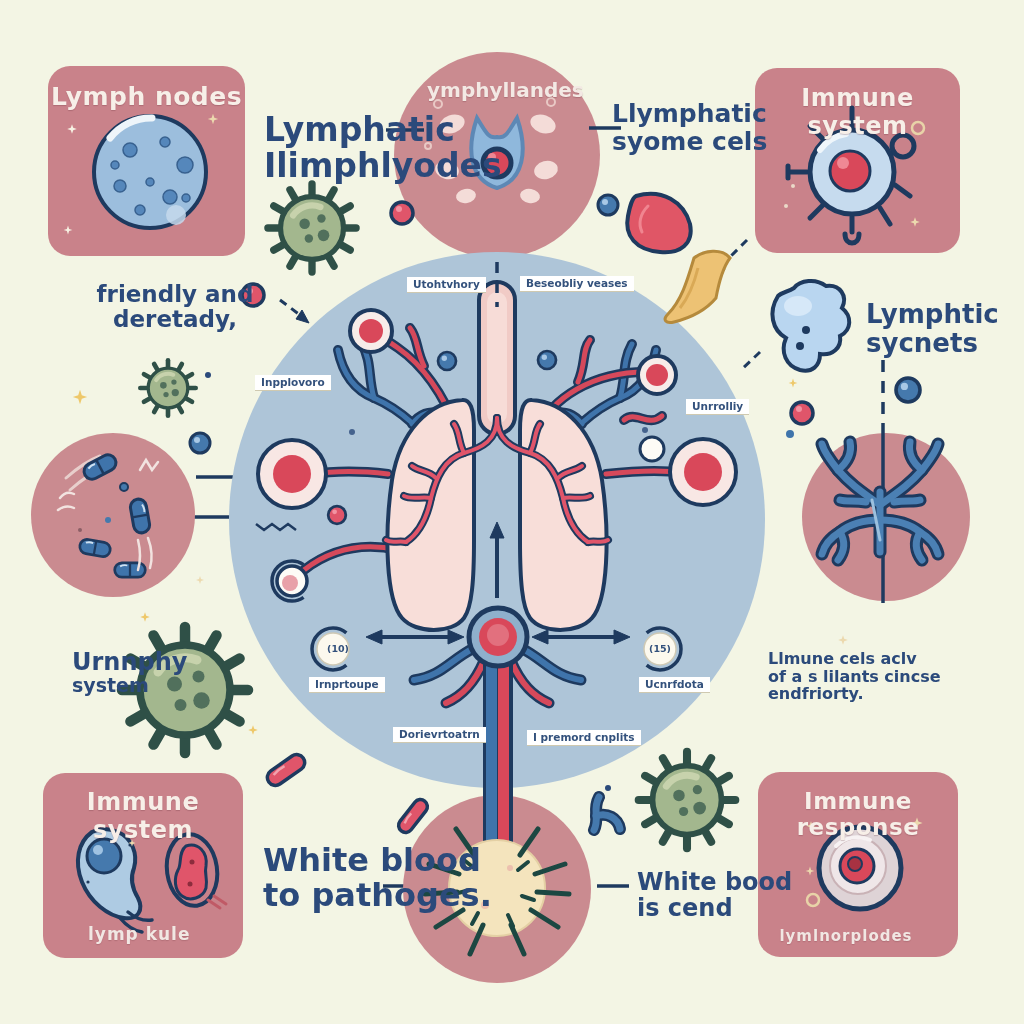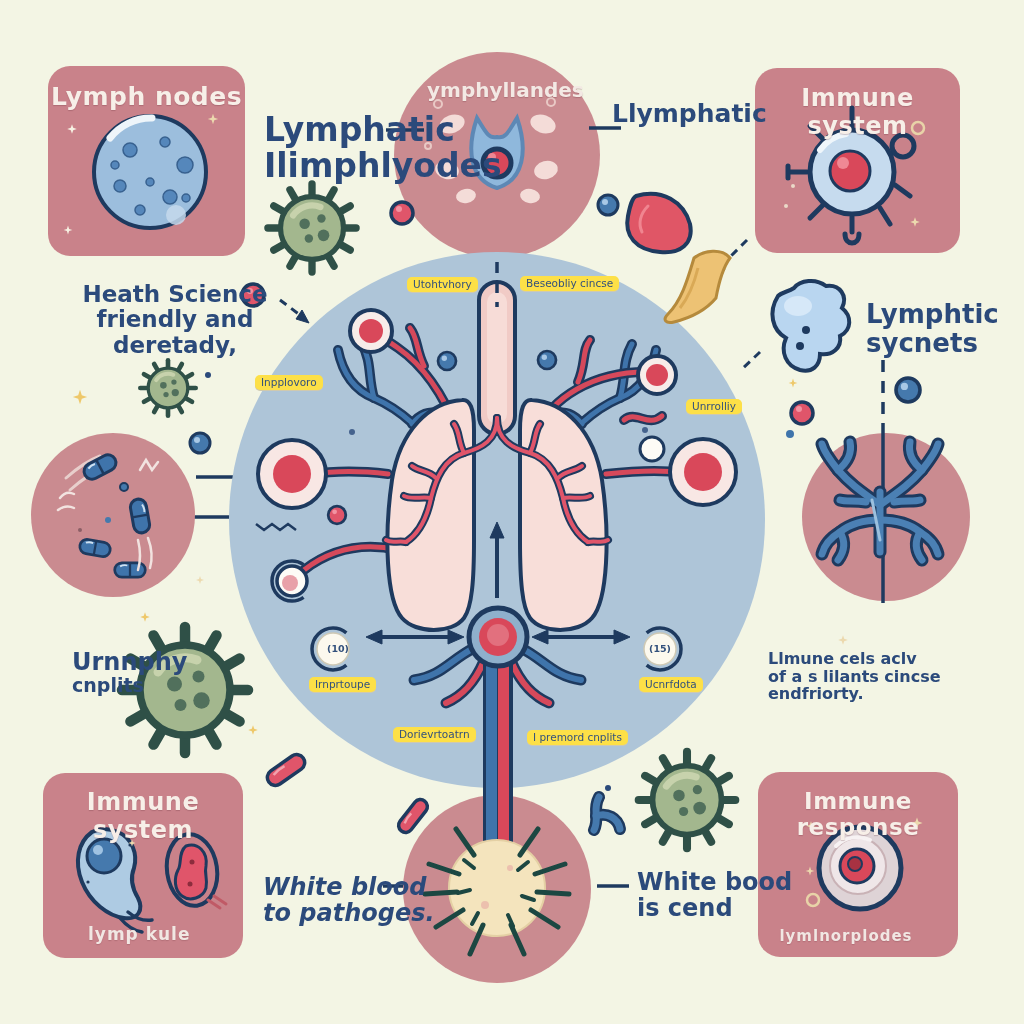--- a/index.html
+++ b/index.html
@@ -6,22 +6,22 @@
   #canvas{position:relative;width:1024px;height:1024px;background:#f3f5e4;overflow:hidden;
           font-family:"DejaVu Sans","Liberation Sans",sans-serif;}
   #scene{position:absolute;left:0;top:0;}
   .txt{position:absolute;font-weight:bold;color:#2b4a7b;line-height:1.1;}
   .box-title{position:absolute;text-align:center;font-weight:bold;color:#f7efe8;
              text-shadow:0 1px 1px rgba(90,40,50,.25);letter-spacing:.5px;}
   .bubble-title{position:absolute;text-align:center;font-weight:bold;color:#f3e9e4;
              text-shadow:0 1px 1px rgba(90,40,50,.25);}
   .box-caption{position:absolute;font-weight:600;color:#f1e7e3;letter-spacing:1px;
              text-shadow:0 1px 1px rgba(90,40,50,.2);}
-  .chip{position:absolute;background:#fde047;border-radius:5px;padding:1px 6px 2px;
-        font-size:10.5px;font-weight:normal;color:#33517c;white-space:nowrap;
+  .chip{position:absolute;background:#ffffff;border-radius:0;padding:1px 6px 2px;
+        font-size:10.5px;font-weight:bold;color:#33517c;white-space:nowrap;
         box-shadow:0 1px 0 #cfc9b0;}
   .count{position:absolute;font-size:9.5px;font-weight:bold;color:#33517c;text-align:center;}
   .l{display:block;}
 </style>
 </head>
 <body>
 
 <div id="canvas">
 
 <svg id="scene" width="1024" height="1024" viewBox="0 0 1024 1024">
@@ -440,49 +440,49 @@
 
 <div class="box-caption" style="left:88px;top:924px;font-size:17px;">lymp kule</div>
 <div class="box-caption" style="left:758px;top:927px;width:176px;font-size:15px;text-align:center;">lymlnorplodes</div>
 
 <div class="txt" style="left:264px;top:112px;font-size:33px;">
   <span class="l">Lymphatic</span>
   <span class="l">Ilimphlyodes</span>
 </div>
 <div class="txt" style="left:612px;top:100px;font-size:25px;">
   <span class="l">Llymphatic</span>
+  <span class="l">syome cels</span>
 </div>
 <div class="txt" style="left:50px;top:282px;width:250px;text-align:center;font-size:23px;">
-  <span class="l">Heath Science</span>
   <span class="l">friendly and deretady,</span>
 </div>
 <div class="txt" style="left:866px;top:300px;font-size:26px;">
   <span class="l">Lymphtic</span>
   <span class="l">sycnets</span>
 </div>
 <div class="txt" style="left:72px;top:649px;font-size:24px;">
   <span class="l">Urnnphy</span>
-  <span class="l" style="font-size:19px;">cnplits</span>
+  <span class="l" style="font-size:19px;">system</span>
 </div>
 <div class="txt" style="left:768px;top:650px;font-size:16px;">
   <span class="l">Llmune cels aclv</span>
   <span class="l">of a s lilants cincse</span>
   <span class="l">endfriorty.</span>
 </div>
-<div class="txt" style="left:263px;top:874px;font-size:24px;font-style:italic;">
+<div class="txt" style="left:263px;top:843px;font-size:32px;">
   <span class="l">White blood</span>
   <span class="l">to pathoges.</span>
 </div>
 <div class="txt" style="left:637px;top:869px;font-size:24px;">
   <span class="l">White bood</span>
   <span class="l">is cend</span>
 </div>
 
 <div class="chip" style="left:407px;top:277px;">Utohtvhory</div>
-<div class="chip" style="left:520px;top:276px;">Beseobliy cincse</div>
+<div class="chip" style="left:520px;top:276px;">Beseobliy veases</div>
 <div class="chip" style="left:255px;top:375px;">Inpplovoro</div>
 <div class="chip" style="left:686px;top:399px;">Unrrolliy</div>
 <div class="chip" style="left:309px;top:677px;">Irnprtoupe</div>
 <div class="chip" style="left:393px;top:727px;">Dorievrtoatrn</div>
 <div class="chip" style="left:527px;top:730px;">I premord cnplits</div>
 <div class="chip" style="left:639px;top:677px;">Ucnrfdota</div>
 
 <div class="count" style="left:317px;top:643px;width:42px;">(10)</div>
 <div class="count" style="left:644px;top:643px;width:32px;">(15)</div>
 

